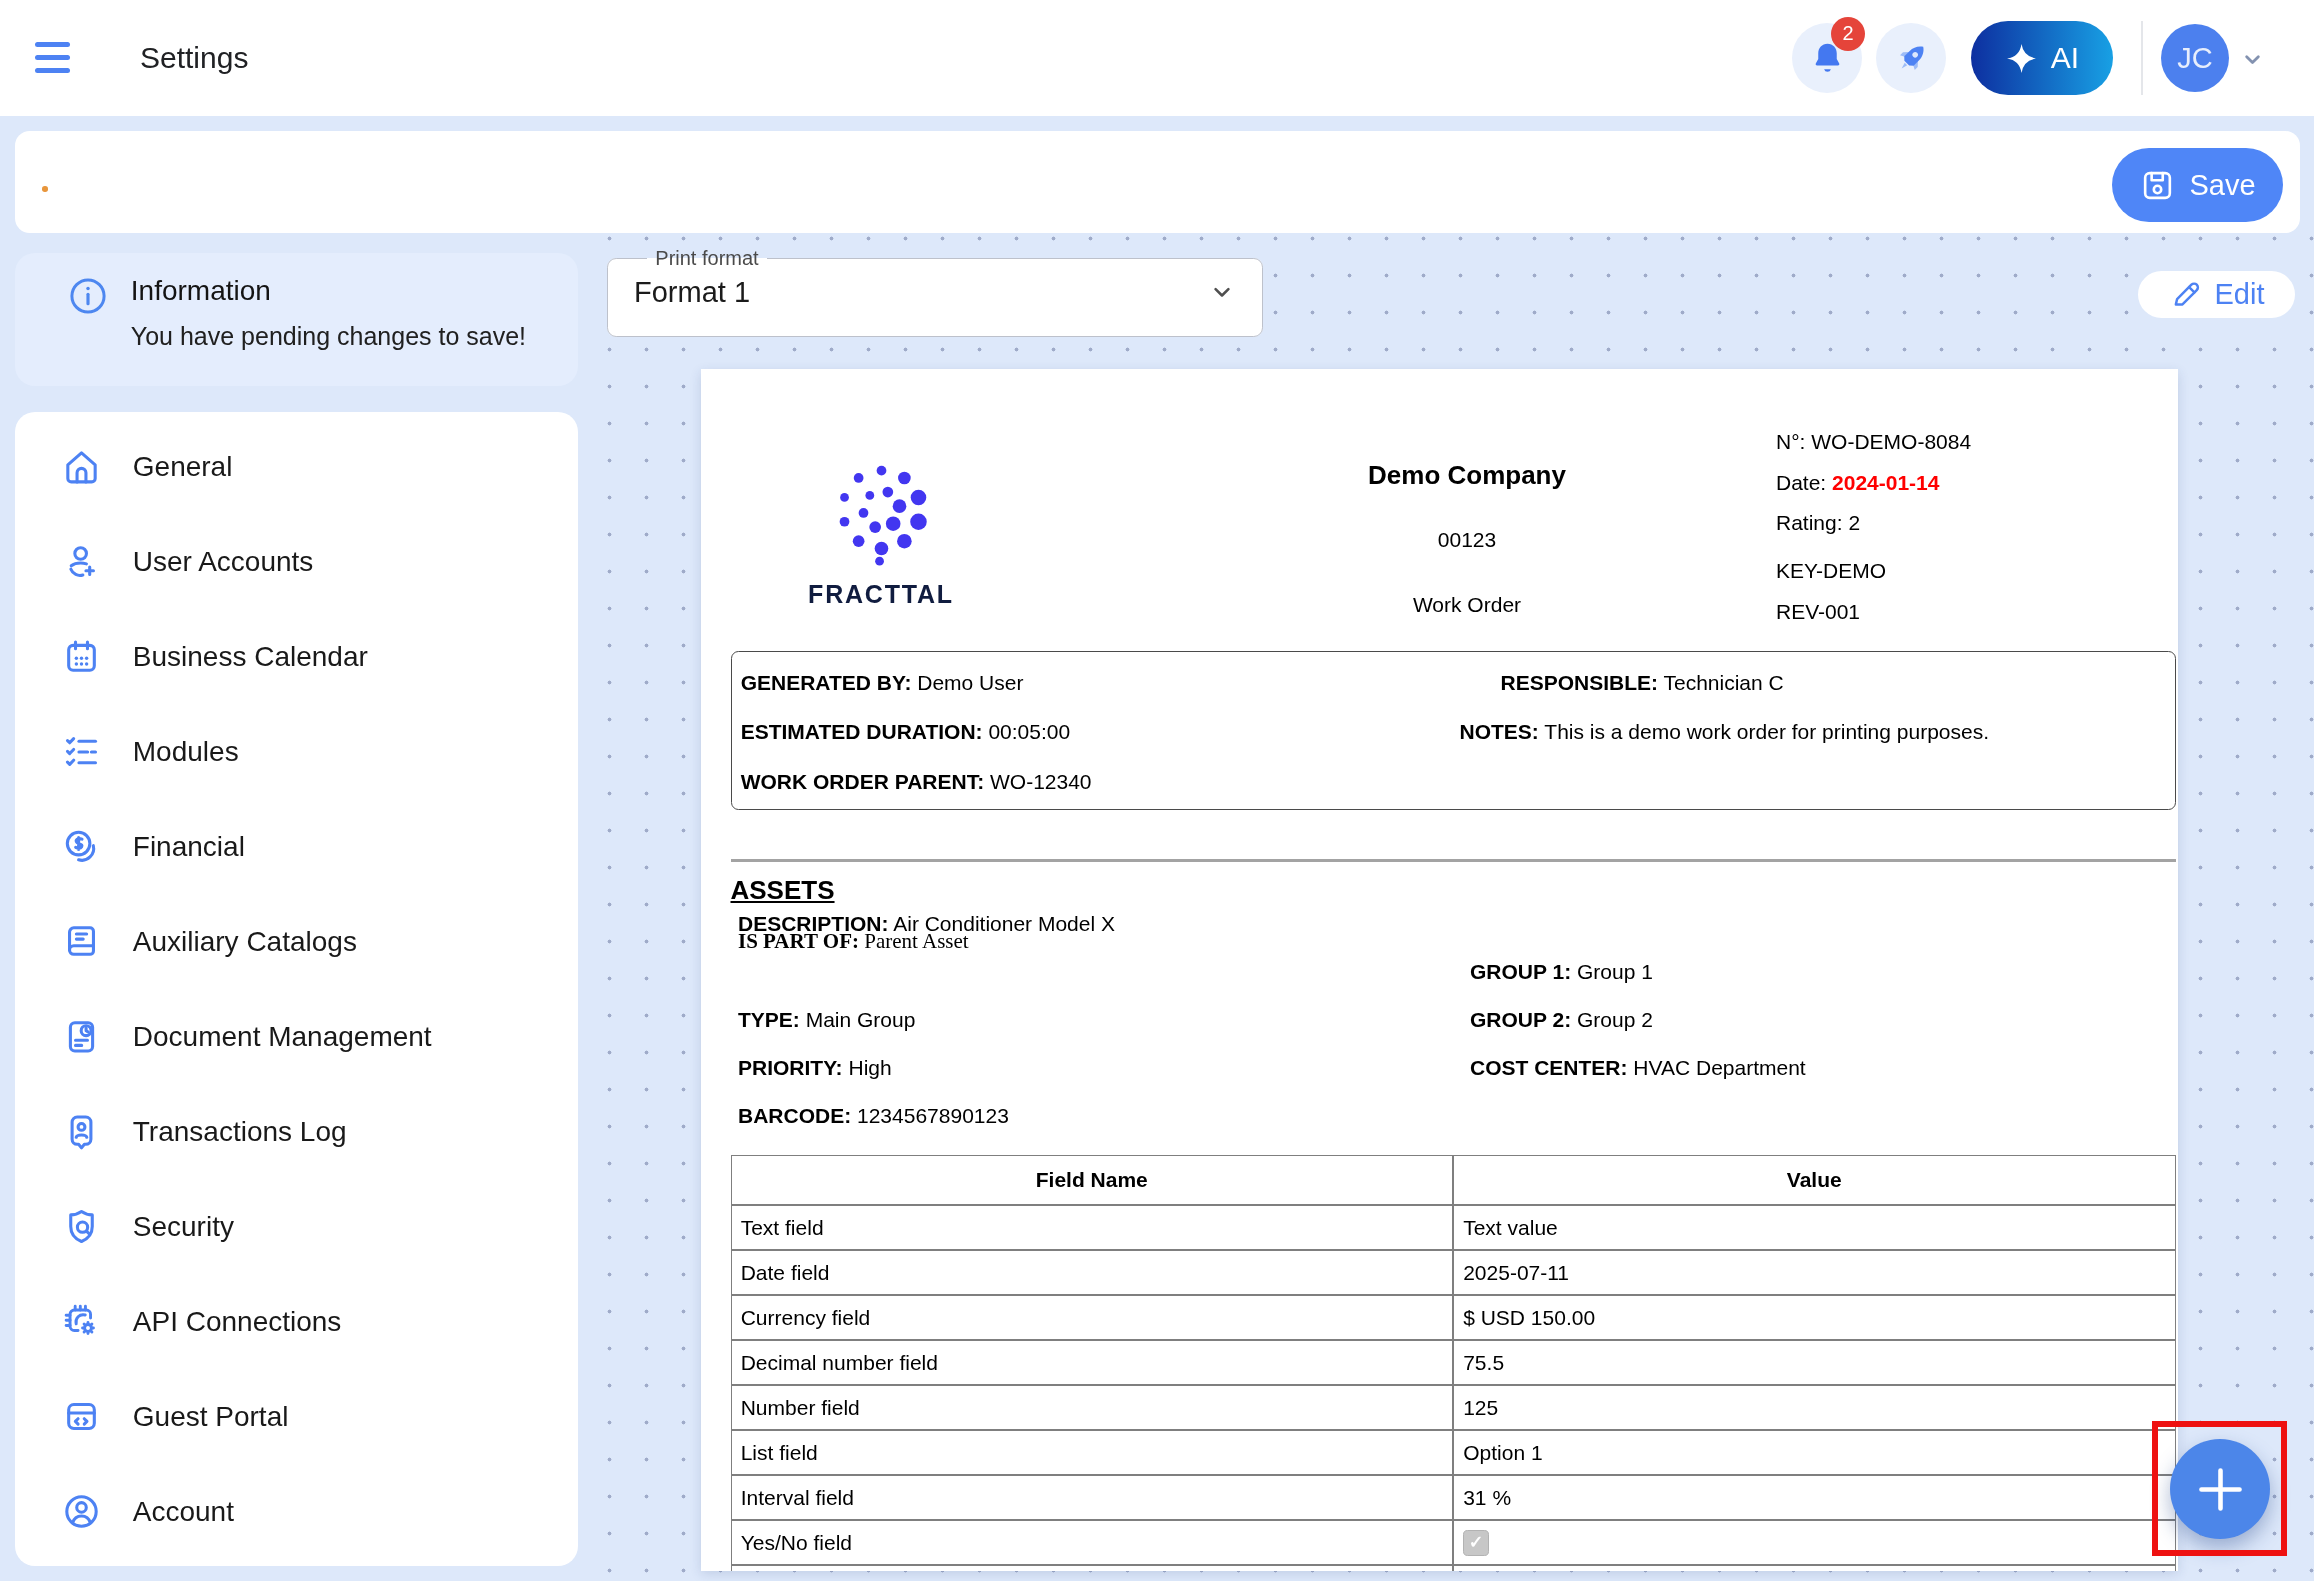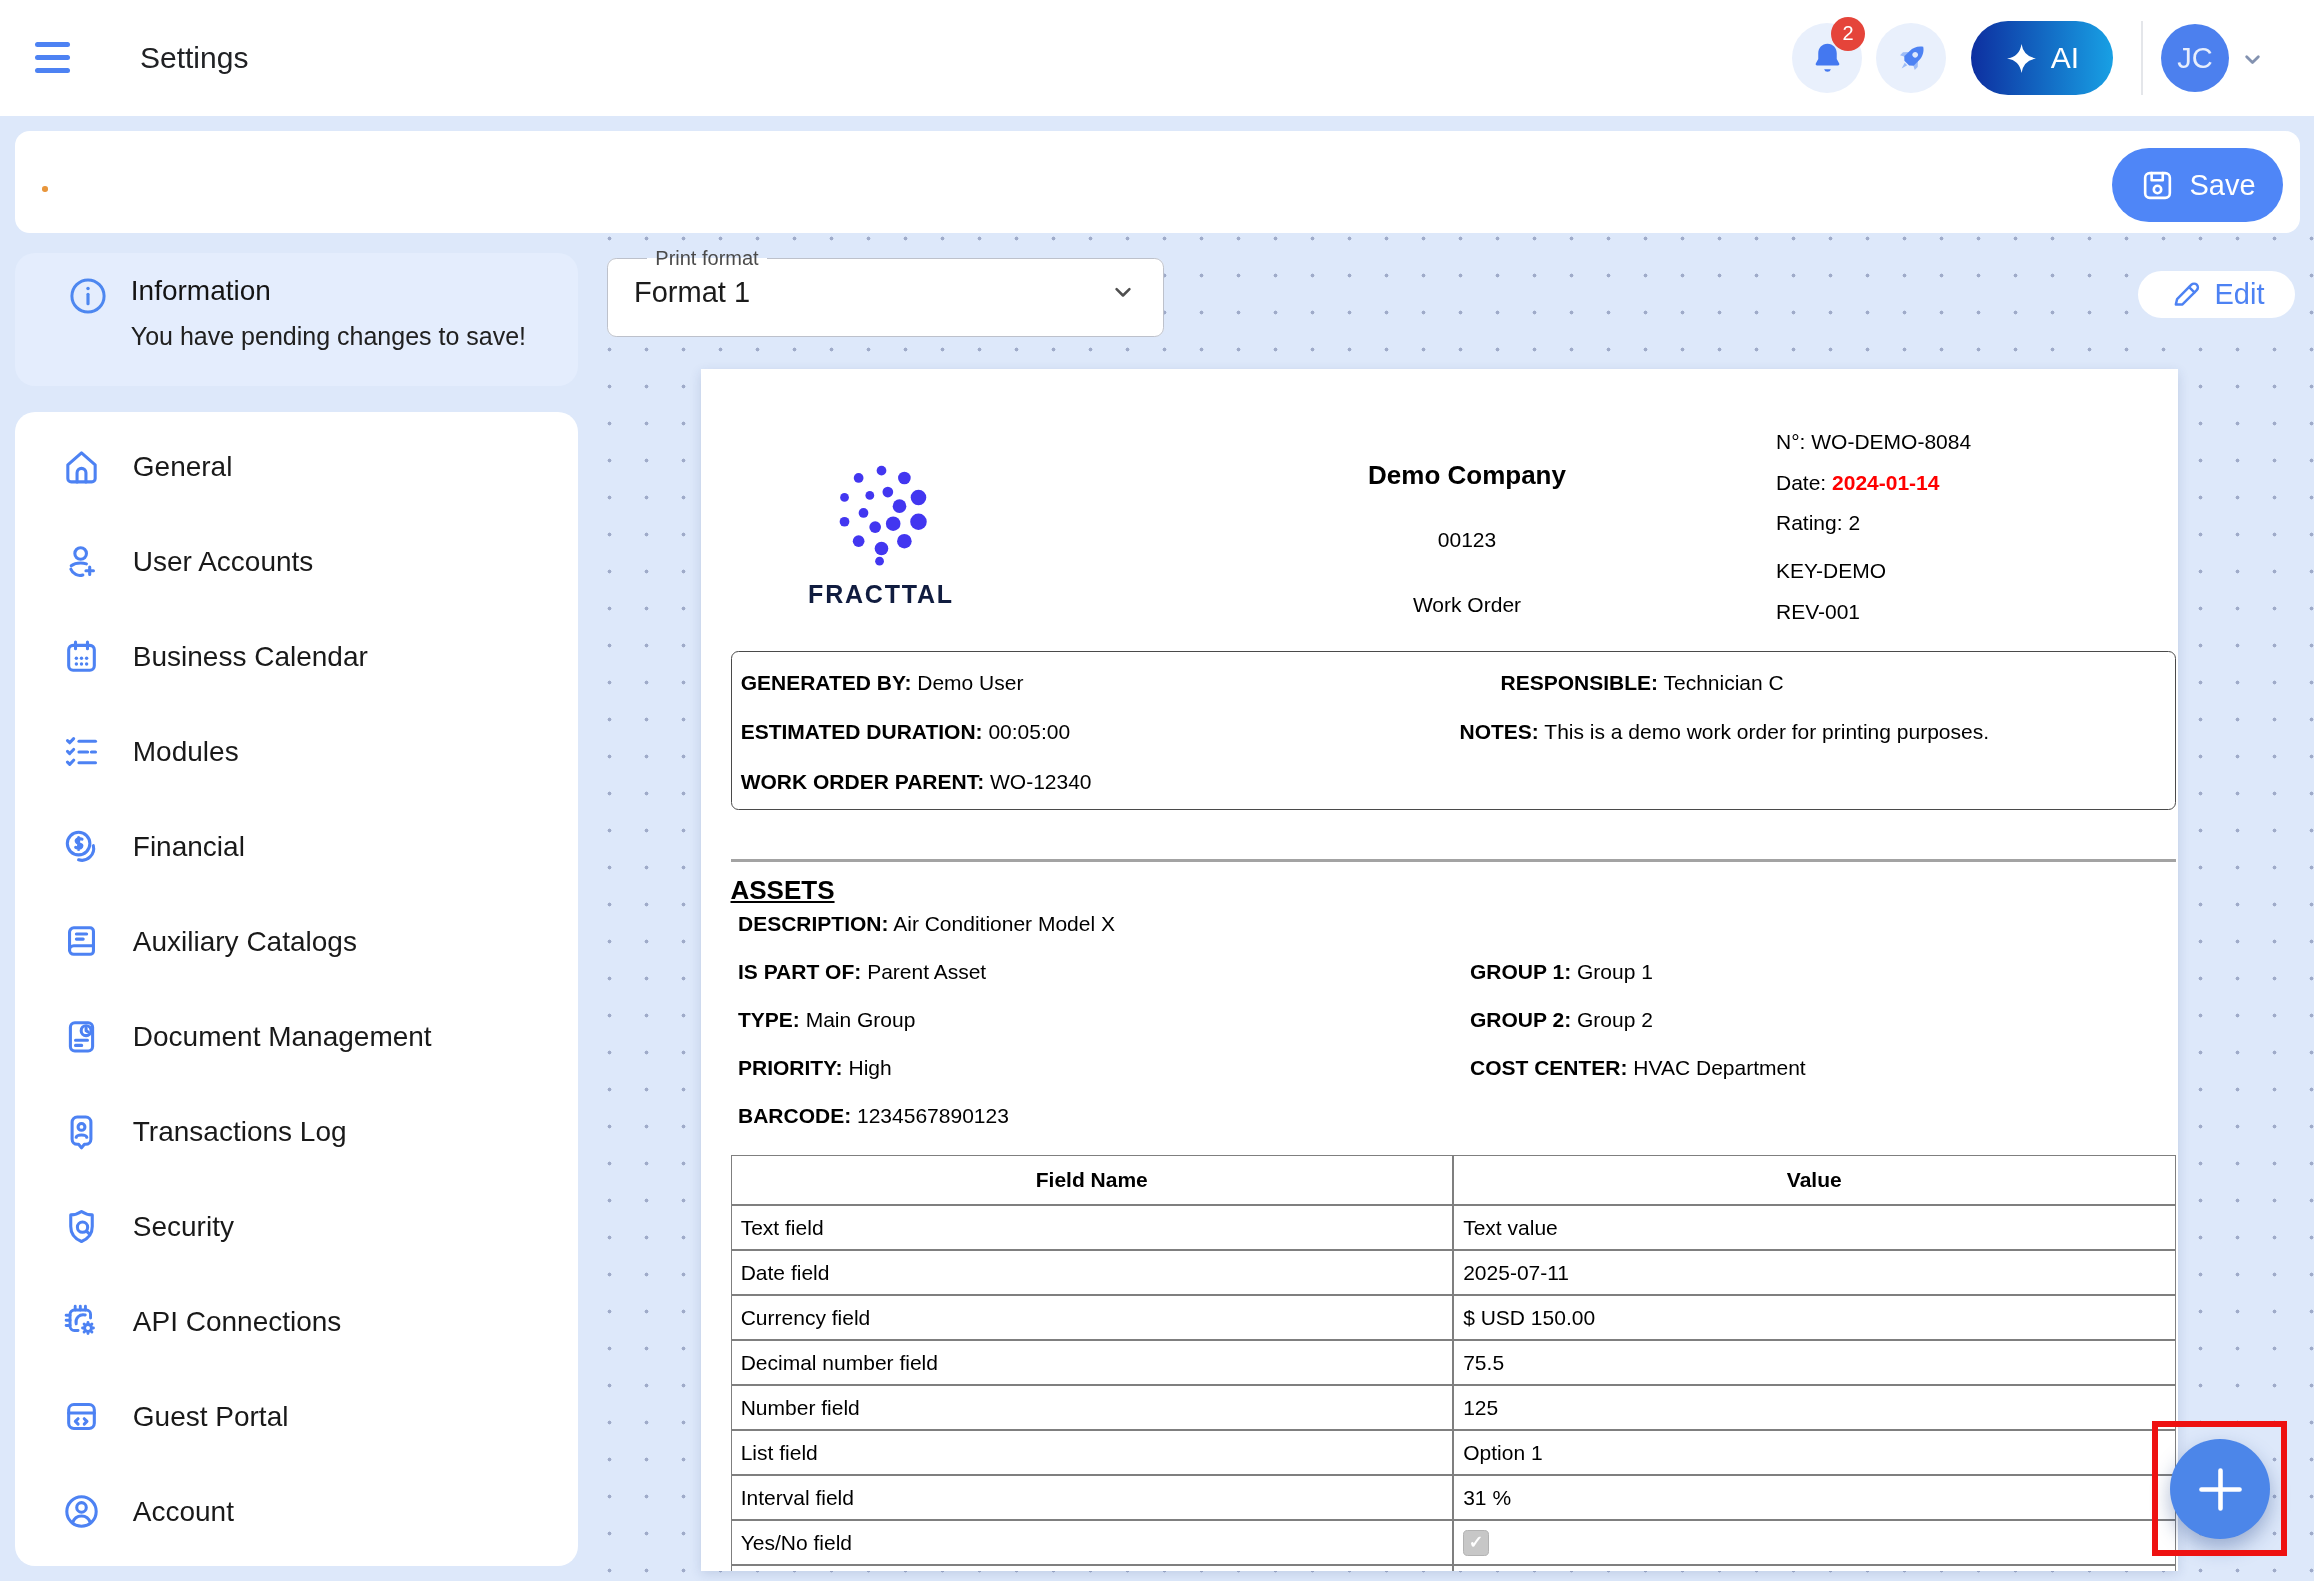--- a/index.html
+++ b/index.html
@@ -35,21 +35,21 @@
   .infocard .msg{font-size:25px;color:#202020;margin-top:14.8px;}
   
   .sidenav{left:14.8px;top:412px;width:563px;height:1154px;background:#fff;border-radius:20px;padding-top:7.4px;box-sizing:border-box;}
   .nav-item{height:95px;display:flex;align-items:center;padding-left:46px;gap:31px;cursor:pointer;}
   .nav-item .lbl{font-size:28px;color:#191919;}
   .nav-item svg{flex:0 0 auto;}
   
   .main-bg{left:578px;top:233px;width:1737px;height:1349px;
     background-image:radial-gradient(circle,#9fabc9 1.7px,transparent 2.2px);
     background-size:37px 37px;background-position:13px 24px;}
-  .pf-field{left:607px;top:247px;width:557px;height:90px;margin:0;background:#fff;border:1.8px solid #bdc1cb;
+  .pf-field{left:607px;top:247px;width:656px;height:90px;margin:0;background:#fff;border:1.8px solid #bdc1cb;
             border-radius:9.2px;box-sizing:border-box;padding:0 26px;cursor:pointer;}
   .pf-field legend{margin-left:13px;padding:0 8.3px;font-size:20px;color:#4a4a4a;}
   .pf-row{display:flex;align-items:center;justify-content:space-between;height:52px;margin-top:-3.7px;}
   .pf-value{font-size:29px;color:#1b1b1b;}
   .edit-btn{left:2138px;top:271px;width:157px;height:47px;border-radius:32px;background:#fff;color:#4d82f3;
             display:flex;align-items:center;justify-content:center;gap:13px;font-size:29px;cursor:pointer;}
   
   .page{left:701px;top:369px;width:1477px;height:1202px;background:#fff;overflow:hidden;
         box-shadow:0 2.8px 11px rgba(40,60,120,.16);color:#000;}
   .logo-wrap{left:97px;top:89px;width:166px;text-align:center;}
@@ -337,21 +337,21 @@
       <div class="f-row" style="left:9.2px;top:68px;"><b>ESTIMATED DURATION:</b> <span>00:05:00</span></div>
       <div class="f-row" style="left:9.2px;top:118px;"><b>WORK ORDER PARENT:</b> <span>WO-12340</span></div>
       <div class="f-row" style="left:728px;top:18.5px;padding-left:41px;"><b>RESPONSIBLE:</b> <span>Technician C</span></div>
       <div class="f-row" style="left:728px;top:68px;"><b>NOTES:</b> <span>This is a demo work order for printing purposes.</span></div>
     </div>
 
     <div class="abs divider"></div>
     <div class="abs assets-title">ASSETS</div>
 
     <div class="f-row" style="left:37px;top:543px;"><b>DESCRIPTION:</b> <span>Air Conditioner Model X</span></div>
-    <div class="f-row" style="left:37px;top:591px;"><b>IS PART OF:</b> <span>Parent Asset</span></div>
+    <div class="f-row" style="left:37px;top:560px;font-family:Liberation Serif, serif;"><b>IS PART OF:</b> <span>Parent Asset</span></div>
     <div class="f-row" style="left:37px;top:639px;"><b>TYPE:</b> <span>Main Group</span></div>
     <div class="f-row" style="left:37px;top:687px;"><b>PRIORITY:</b> <span>High</span></div>
     <div class="f-row" style="left:37px;top:735px;"><b>BARCODE:</b> <span>1234567890123</span></div>
     <div class="f-row" style="left:769px;top:591px;"><b>GROUP 1:</b> <span>Group 1</span></div>
     <div class="f-row" style="left:769px;top:639px;"><b>GROUP 2:</b> <span>Group 2</span></div>
     <div class="f-row" style="left:769px;top:687px;"><b>COST CENTER:</b> <span>HVAC Department</span></div>
 
     <table class="abs dtable">
       <tbody>
           <tr>

